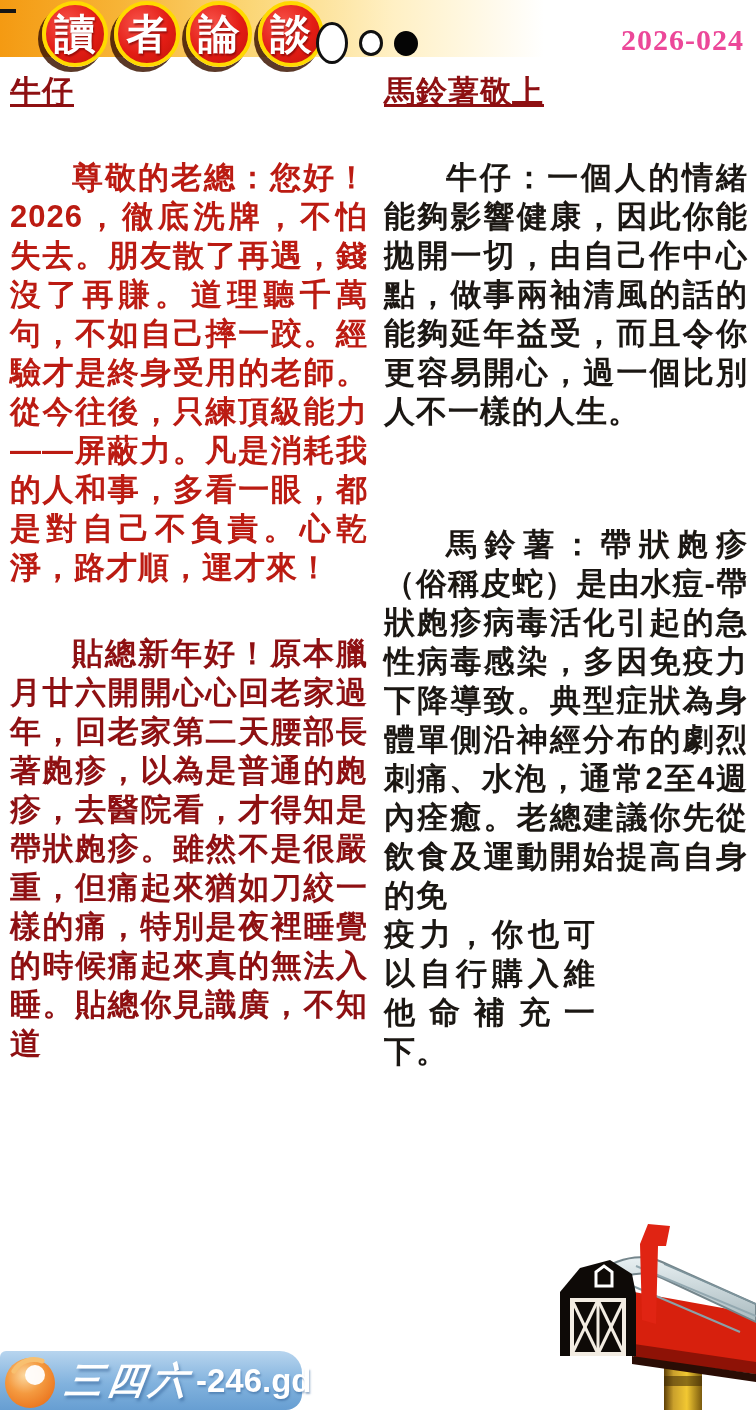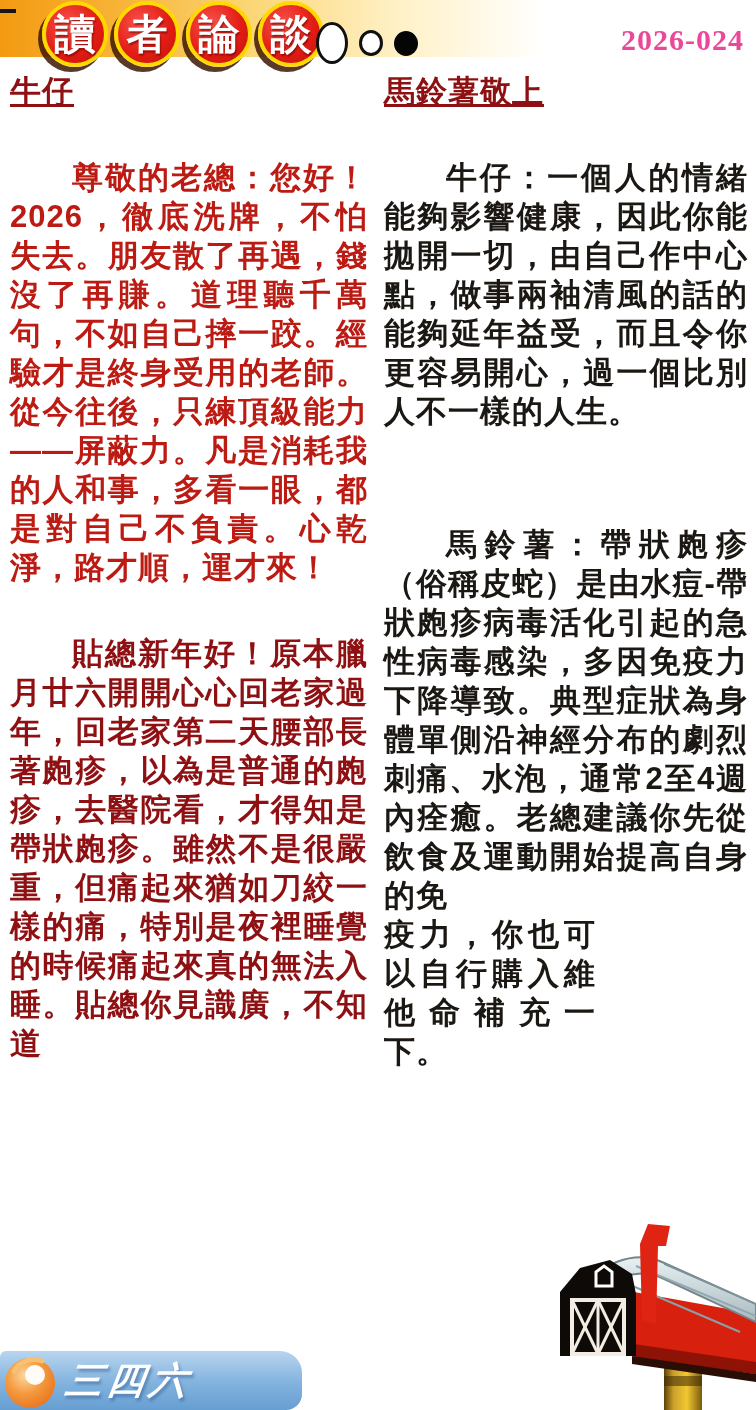--- a/index.html
+++ b/index.html
@@ -162,13 +162,14 @@
         <stop offset="0" stop-color="#fcd9a0"></stop>
           <stop offset="0.45" stop-color="#f49a40"></stop>
           <stop offset="1" stop-color="#e86a14"></stop>
       </radialGradient>
     </defs>
     <circle cx="28" cy="30" r="25" fill="url(#og)"></circle>
     <circle cx="33" cy="22" r="10" fill="#ffffff" opacity="0.95"></circle>
     <path d="M40 8 C30 4 18 8 12 18" stroke="#f8c070" stroke-width="5" fill="none" stroke-linecap="round"></path>
   </svg>
   <span class="brand-name">三四六</span>
+  <span class="brand-domain">-246.gd</span>
 </div>
 
 </body></html>

